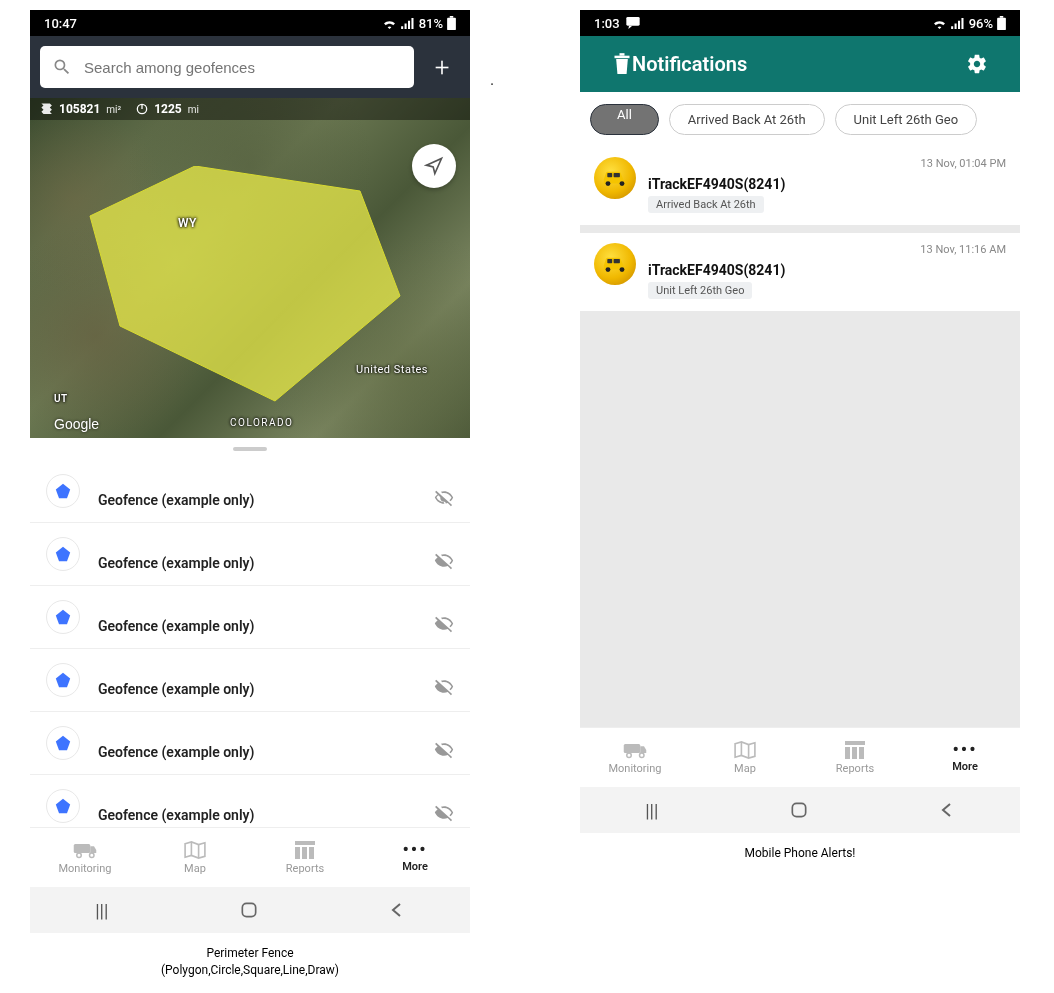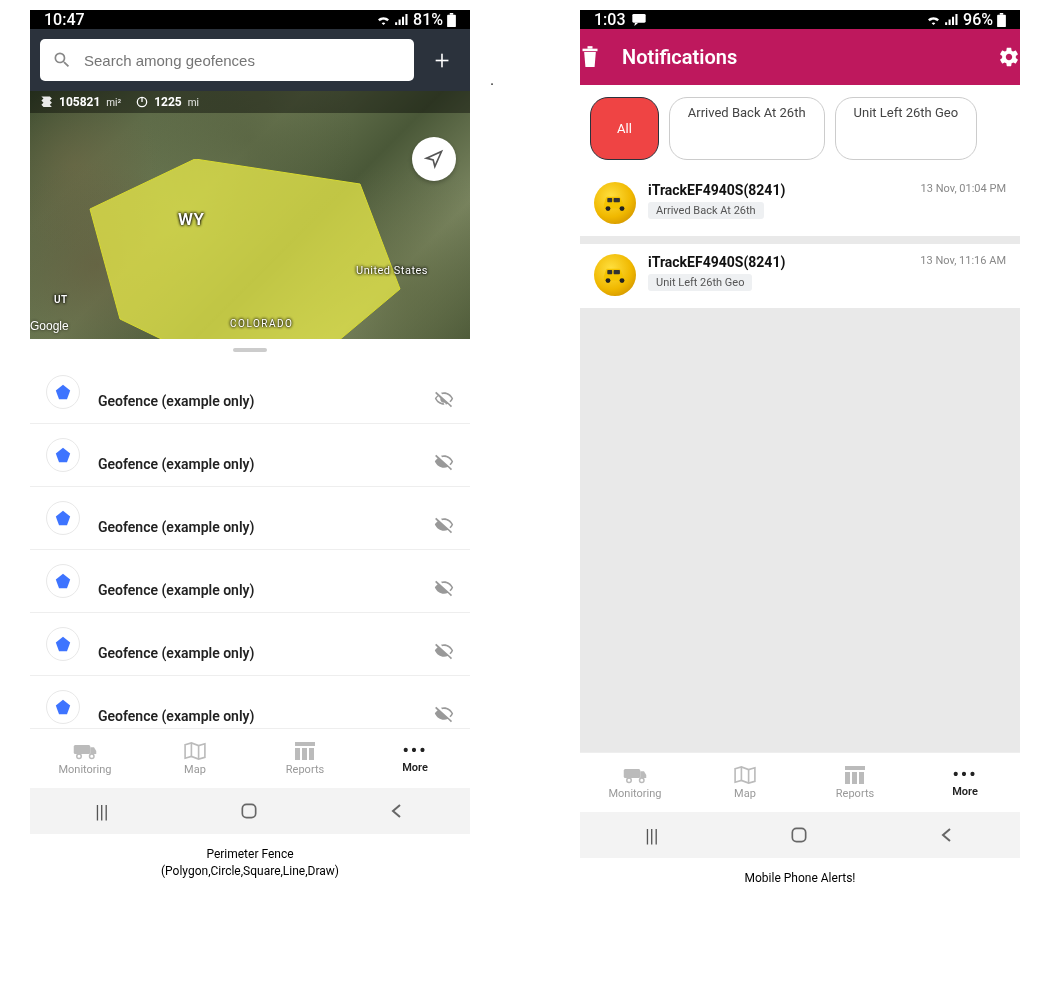--- a/index.html
+++ b/index.html
@@ -16,25 +16,25 @@
     padding: 0 20px;
   }
   .phone {
     width: 440px;
     background: #fff;
     position: relative;
   }
   .status-bar {
     background: #000;
     color: #fff;
-    height: 19px;
+    height: 26px;
     display: flex;
     justify-content: space-between;
     padding: 0 14px;
-    font-size: 16px;
+    font-size: 13px;
     font-weight: 500;
   }
   .status-left { display:flex; align-items:center; gap:6px;}
   .status-right { display: flex; align-items: center; gap: 4px; }
   .header-dark {
     background: #2b323c;
     padding: 10px;
     display: flex;
     align-items: center;
     gap: 10px;
@@ -59,21 +59,21 @@
   .plus-btn {
     width: 36px;
     height: 42px;
     display:flex;align-items:center;justify-content:center;
     color:#fff;
     font-size:26px;
     font-weight:300;
   }
   .map-area {
     position: relative;
-    height: 248px;
+    height: 340px;
     background: linear-gradient(135deg, #3a4a2e 0%, #5e6b48 20%, #6b7852 40%, #4a5838 60%, #7a8560 80%, #4d5a3a 100%);
     overflow:hidden;
   }
   .map-texture {
     position:absolute;inset:0;
     background:
       radial-gradient(circle at 15% 70%, rgba(100,90,60,0.6) 0%, transparent 25%),
       radial-gradient(circle at 85% 80%, rgba(90,100,60,0.5) 0%, transparent 30%),
       radial-gradient(circle at 50% 20%, rgba(70,80,50,0.4) 0%, transparent 35%),
       radial-gradient(circle at 10% 30%, rgba(115,105,70,0.5) 0%, transparent 20%);
@@ -103,26 +103,26 @@
     box-shadow: 0 2px 4px rgba(0,0,0,.25);
   }
   .polygon {
     position: absolute;
     top: 68px;
     left: 50px;
   }
   .map-label {
     position: absolute;
     color: #fff;
-    font-size: 17px;
+    font-size: 12px;
     text-shadow: 0 0 3px #000, 0 0 3px #000;
     letter-spacing:.5px;
   }
   .google-logo {
-    position:absolute;bottom:6px;left:0;color:#fff;font-size:12px;font-weight:500;
+    position:absolute;bottom:6px;left:24px;color:#fff;font-size:14px;font-weight:500;
     text-shadow: 0 0 3px rgba(0,0,0,.8);
     font-family: Arial, sans-serif;
   }
   .drag-handle{
     height:22px;display:flex;align-items:center;justify-content:center;background:#fff;
   }
   .drag-handle div{width:34px;height:4px;background:#ccc;border-radius:2px;}
   .list { background: #fff; }
   .list-item {
     display: flex;
@@ -149,43 +149,43 @@
   .sys-nav {
     background:#f3f3f3;height:46px;display:flex;align-items:center;justify-content:space-around;
     color:#555;
   }
   .caption {
     text-align:center;font-size:12px;color:#000;margin-top:12px;line-height:1.4;
   }
 
   
   .notif-header {
-    background:#be185d;color:#fff;height:56px;display:flex;align-items:center;
-    padding:0 0;gap:22px;
+    background:#0f766e;color:#fff;height:56px;display:flex;align-items:center;
+    padding:0 32px;
   }
   .notif-title{font-size:20px;font-weight:600;flex:1;}
   .chips {
     background:#fff;padding:12px 10px;display:flex;gap:10px;
   }
   .chip {
     border:1px solid #ccc;border-radius:18px;padding:7px 18px;font-size:13px;color:#444;
     background:#fff;
   }
-  .chip.active{background:#ef4444;color:#fff;border-color:#2b323c;padding:23px 26px;}
+  .chip.active{background:#737373;color:#fff;border-color:#2b323c;padding:2px 26px;}
   .notif-list{background:#e9e9e9;min-height:580px;}
   .notif-card{
     background:#fff;padding:10px 14px 12px 14px;margin-bottom:8px;
   }
   .card-head{display:flex;gap:12px;}
   .car-icon{
     width:42px;height:42px;border-radius:50%;
     background: radial-gradient(circle at 40% 35%, #ffe040 0%, #f0b800 55%, #c08000 100%);
     flex-shrink:0;display:flex;align-items:center;justify-content:center;
   }
-  .card-main{flex:1;}
+  .card-main{flex:1;margin-top:19px;}
   .card-title{font-weight:700;font-size:14px;color:#111;}
   .card-tag{
     display:inline-block;background:#eef0f2;border-radius:3px;padding:2px 8px;font-size:11px;
     color:#555;margin-top:4px;
   }
   .card-time{font-size:11px;color:#888;white-space:nowrap;}
   .card-body{font-size:11px;color:#888;margin-top:6px;line-height:1.45;padding-left:4px;}
 
   .sep-dot{display:inline-block;vertical-align:middle;}
 </style>

